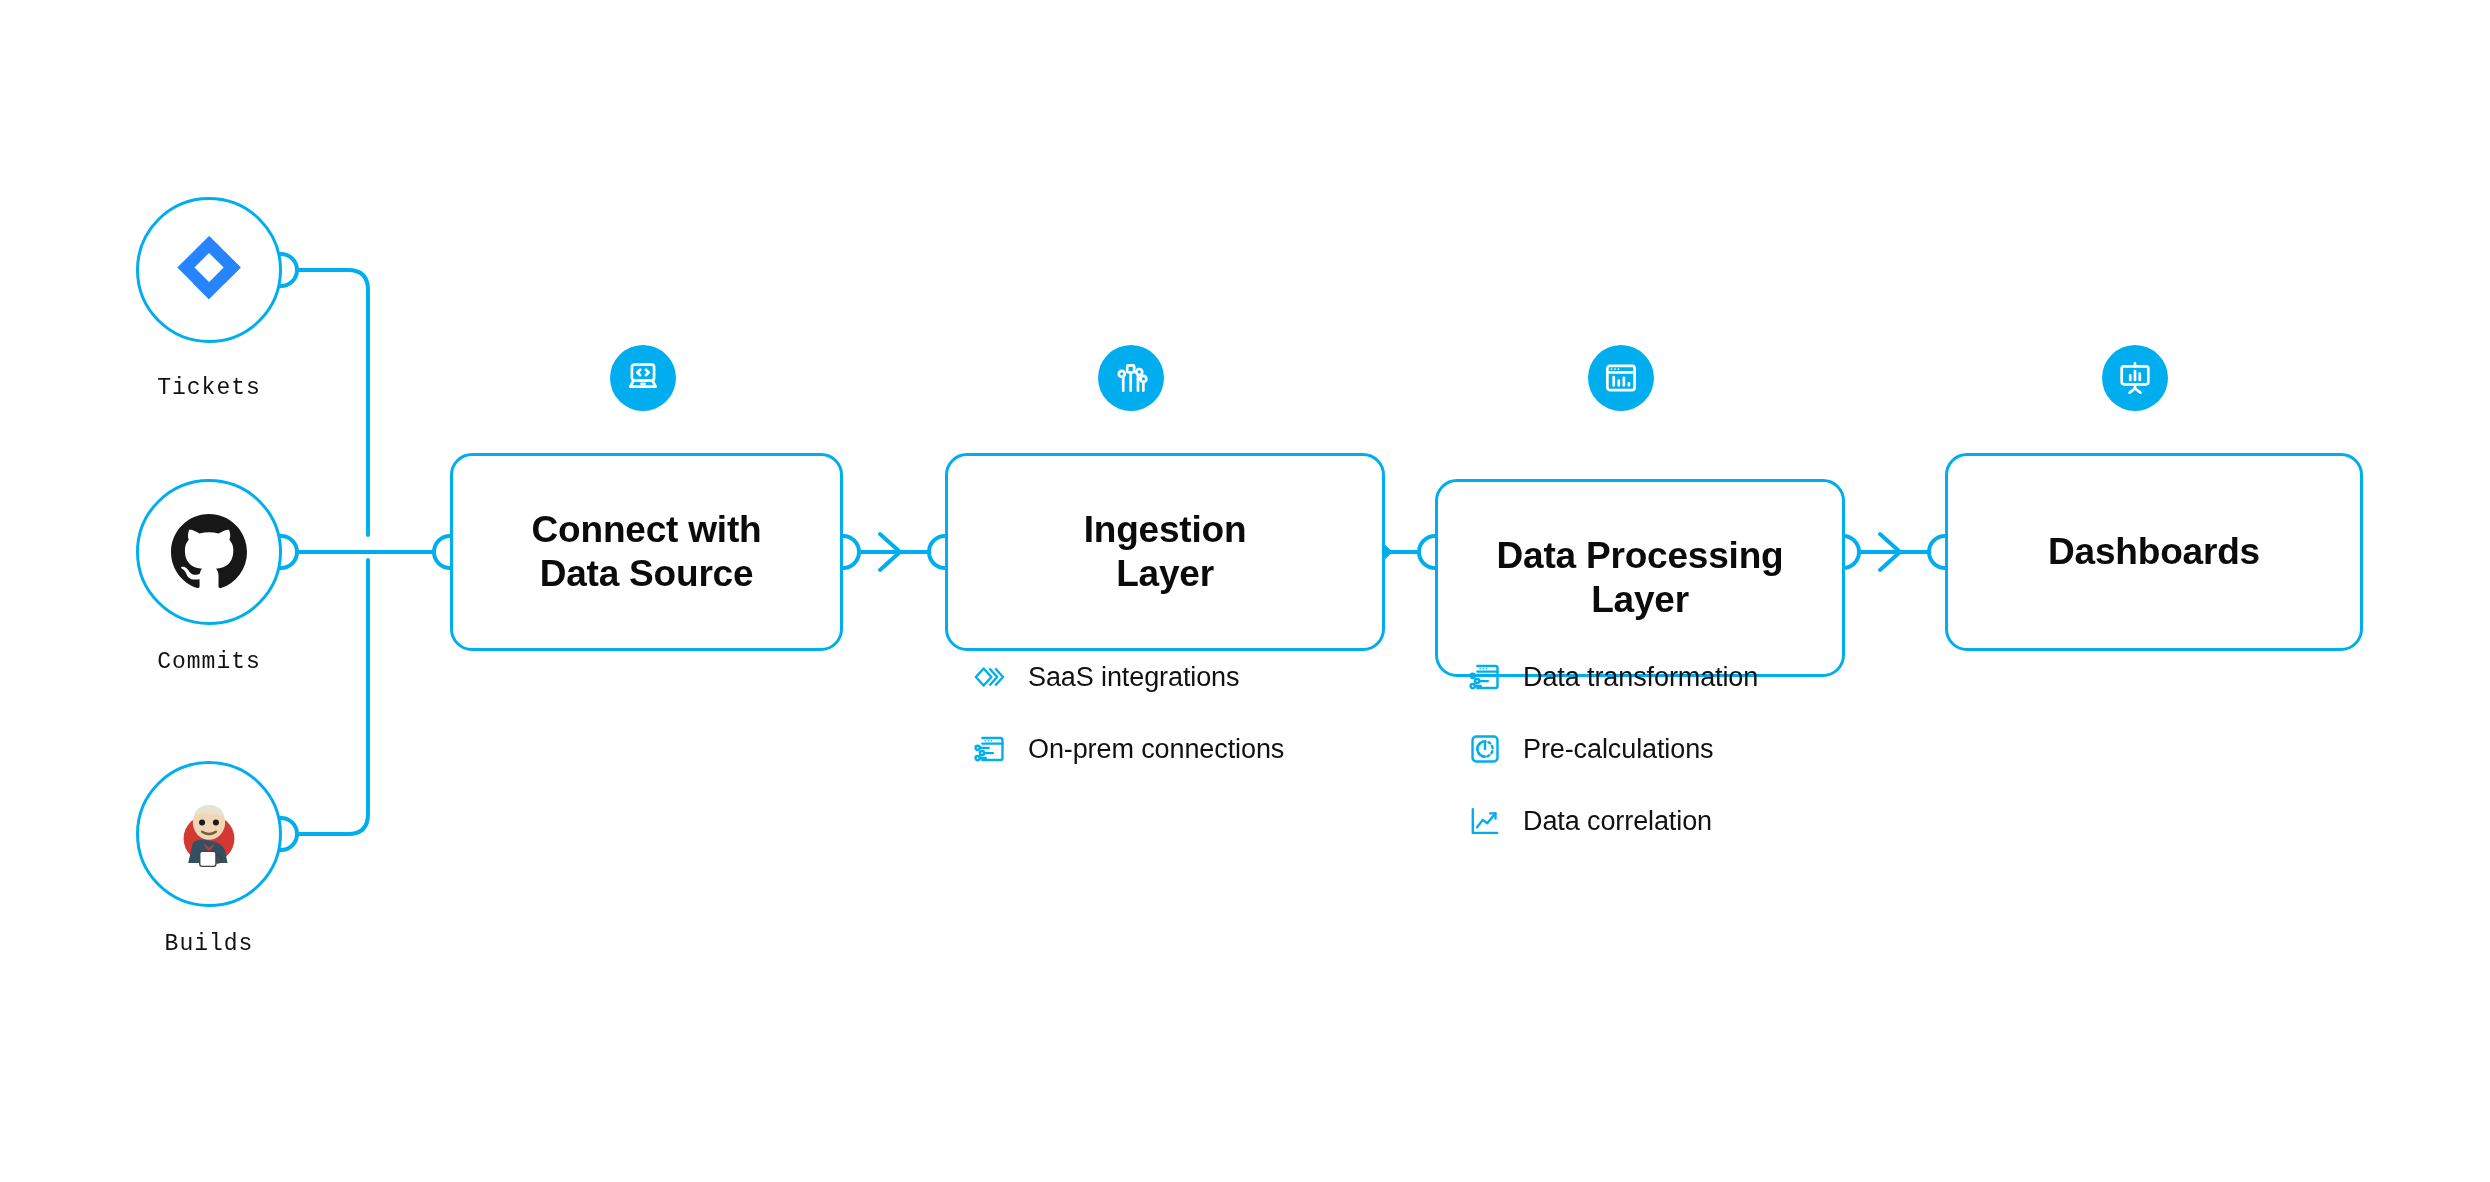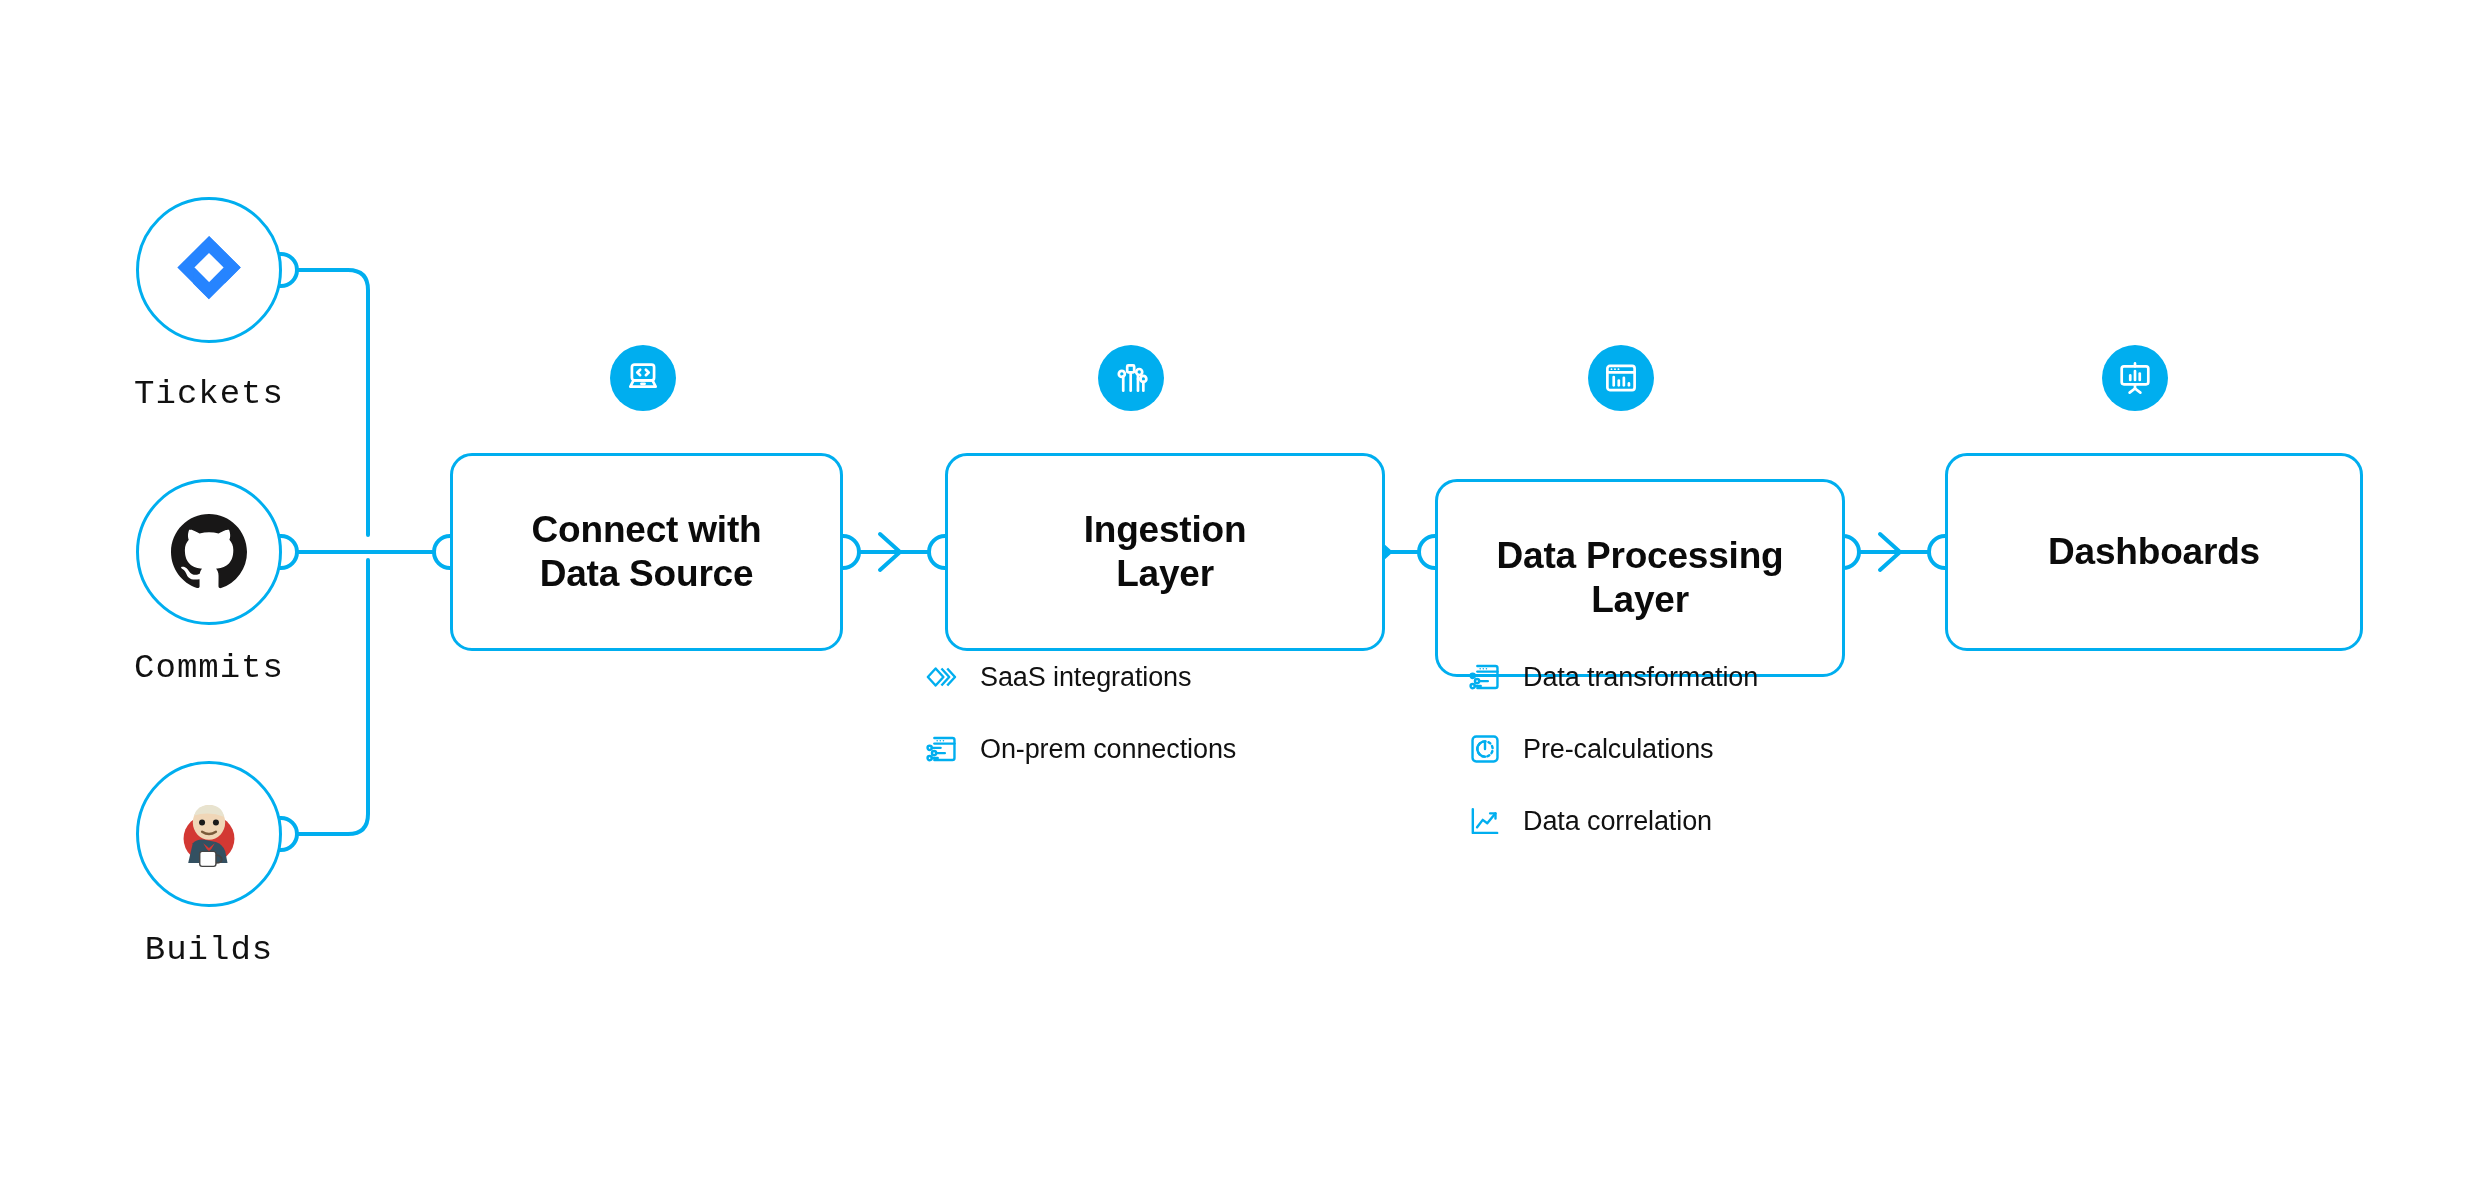--- a/index.html
+++ b/index.html
@@ -7,21 +7,21 @@
        font-family:"Liberation Sans", sans-serif;}
   #stage{position:relative;width:2490px;height:1182px;background:#fff;}
   #wires{position:absolute;left:0;top:0;width:2490px;height:1182px;}
 
   
   .src{position:absolute;width:146px;height:146px;border-radius:50%;
        border:3px solid #00AEEF;background:#fff;
        display:flex;align-items:center;justify-content:center;box-sizing:border-box;}
   .src svg{display:block;}
   .src-label{position:absolute;width:300px;text-align:center;
-       font-family:"Liberation Mono", monospace;font-size:34px;color:#111;
+       font-family:"Liberation Mono", monospace;font-size:23px;color:#111;
        letter-spacing:1px;white-space:nowrap;}
 
   
   .box{position:absolute;border:3px solid #00AEEF;border-radius:22px;
        background:#fff;box-sizing:border-box;
        display:flex;align-items:center;justify-content:center;}
   .box-title{font-size:37px;font-weight:bold;color:#0b0b0b;text-align:center;
        line-height:1.18;letter-spacing:-0.2px;}
 
   
@@ -154,21 +154,21 @@
         <path d="M18.2 12.6 H16.4"></path>
       </svg>
     </span>
   </div>
   <div class="box" style="left:945px;top:453px;width:440px;height:198px;">
     <div class="box-title">
       <div>Ingestion</div>
       <div>Layer</div>
     </div>
   </div>
-  <div class="flist" style="left:924px;top:654px;">
+  <div class="flist" style="left:972px;top:654px;">
     <div class="frow">
       <span class="fi">
         <svg width="34" height="34" viewBox="0 0 24 24" fill="none" stroke="#00AEEF" stroke-width="1.7" stroke-linejoin="round">
           <path d="M7.5 6 L13 12 L7.5 18 L2 12 Z"></path>
           <path d="M11.6 6 L17.1 12 L11.6 18"></path>
           <path d="M15.7 6 L21.2 12 L15.7 18"></path>
         </svg>
       </span>
       <span class="flabel">SaaS integrations</span>
     </div>

